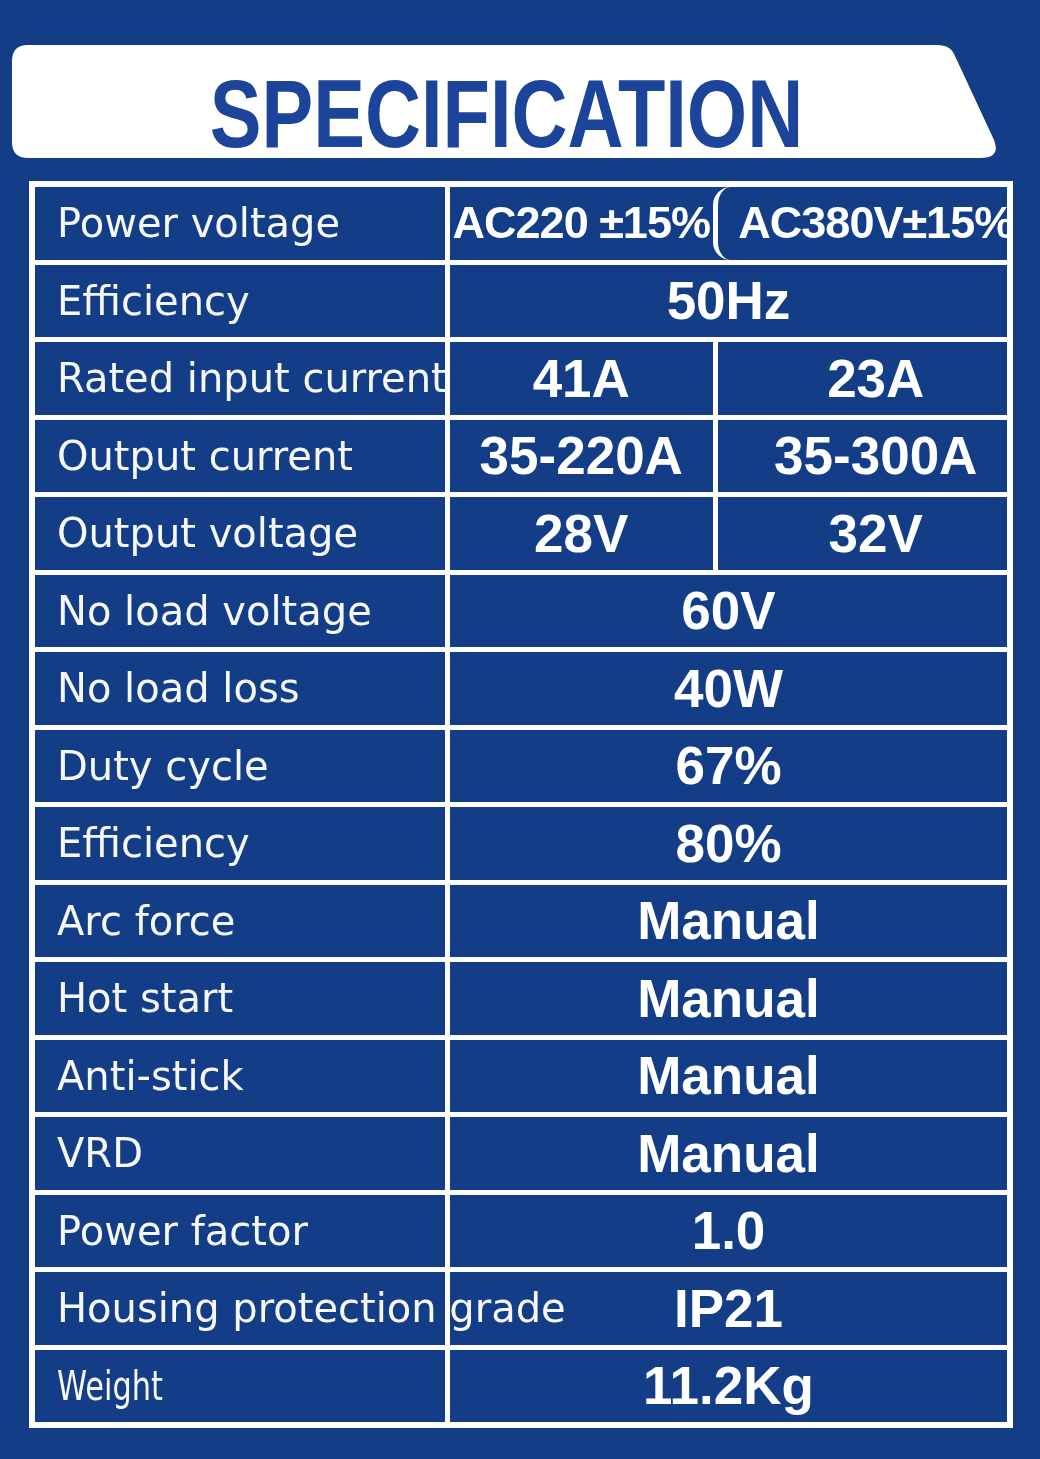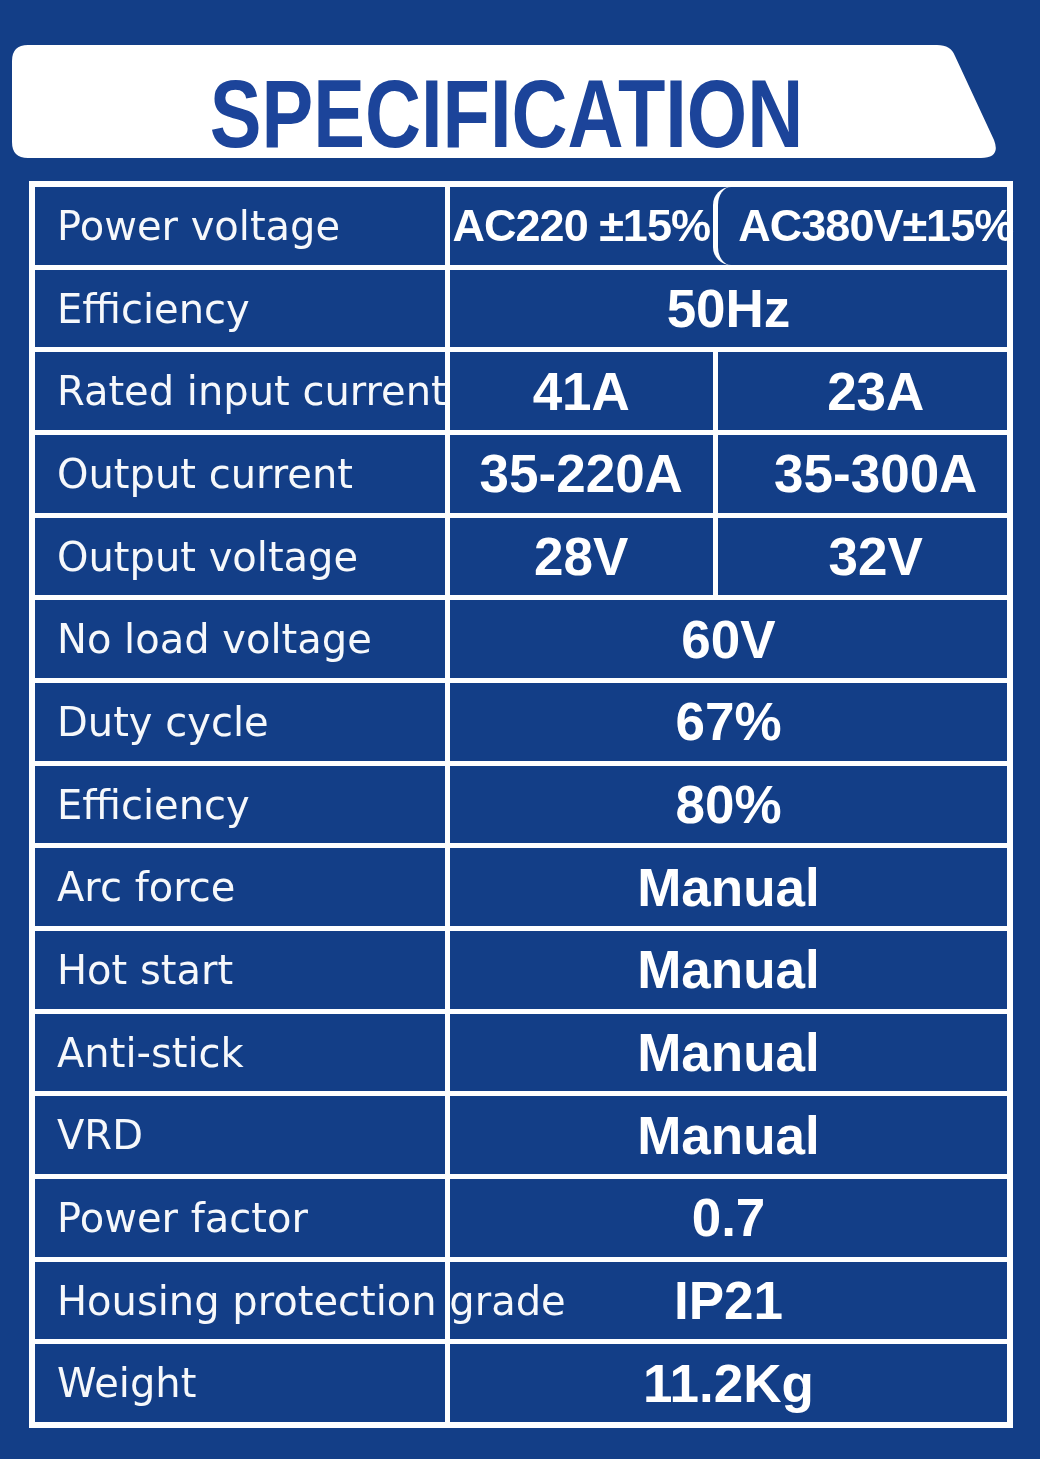--- a/index.html
+++ b/index.html
@@ -162,20 +162,28 @@
 
   <div class="row">
     <div class="cell label">
         <span class="ltext">No load voltage</span>
       </div>
     <div class="cell val">
         <span>60V</span>
       </div>
   </div>
 
+  <div class="row">
+    <div class="cell label">
+        <span class="ltext">No load loss</span>
+      </div>
+    <div class="cell val">
+        <span>40W</span>
+      </div>
+  </div>
 
   <div class="row">
     <div class="cell label">
         <span class="ltext">Duty cycle</span>
       </div>
     <div class="cell val">
         <span>67%</span>
       </div>
   </div>
 
@@ -222,21 +230,21 @@
     <div class="cell val">
         <span>Manual</span>
       </div>
   </div>
 
   <div class="row">
     <div class="cell label">
         <span class="ltext">Power factor</span>
       </div>
     <div class="cell val">
-        <span>0.7</span>
+        <span>1.0</span>
       </div>
   </div>
 
 
   <div class="row">
     <div class="cell label">
         <span class="ltext">Housing protection grade</span>
       </div>
     <div class="cell val">
         <span>IP21</span>

